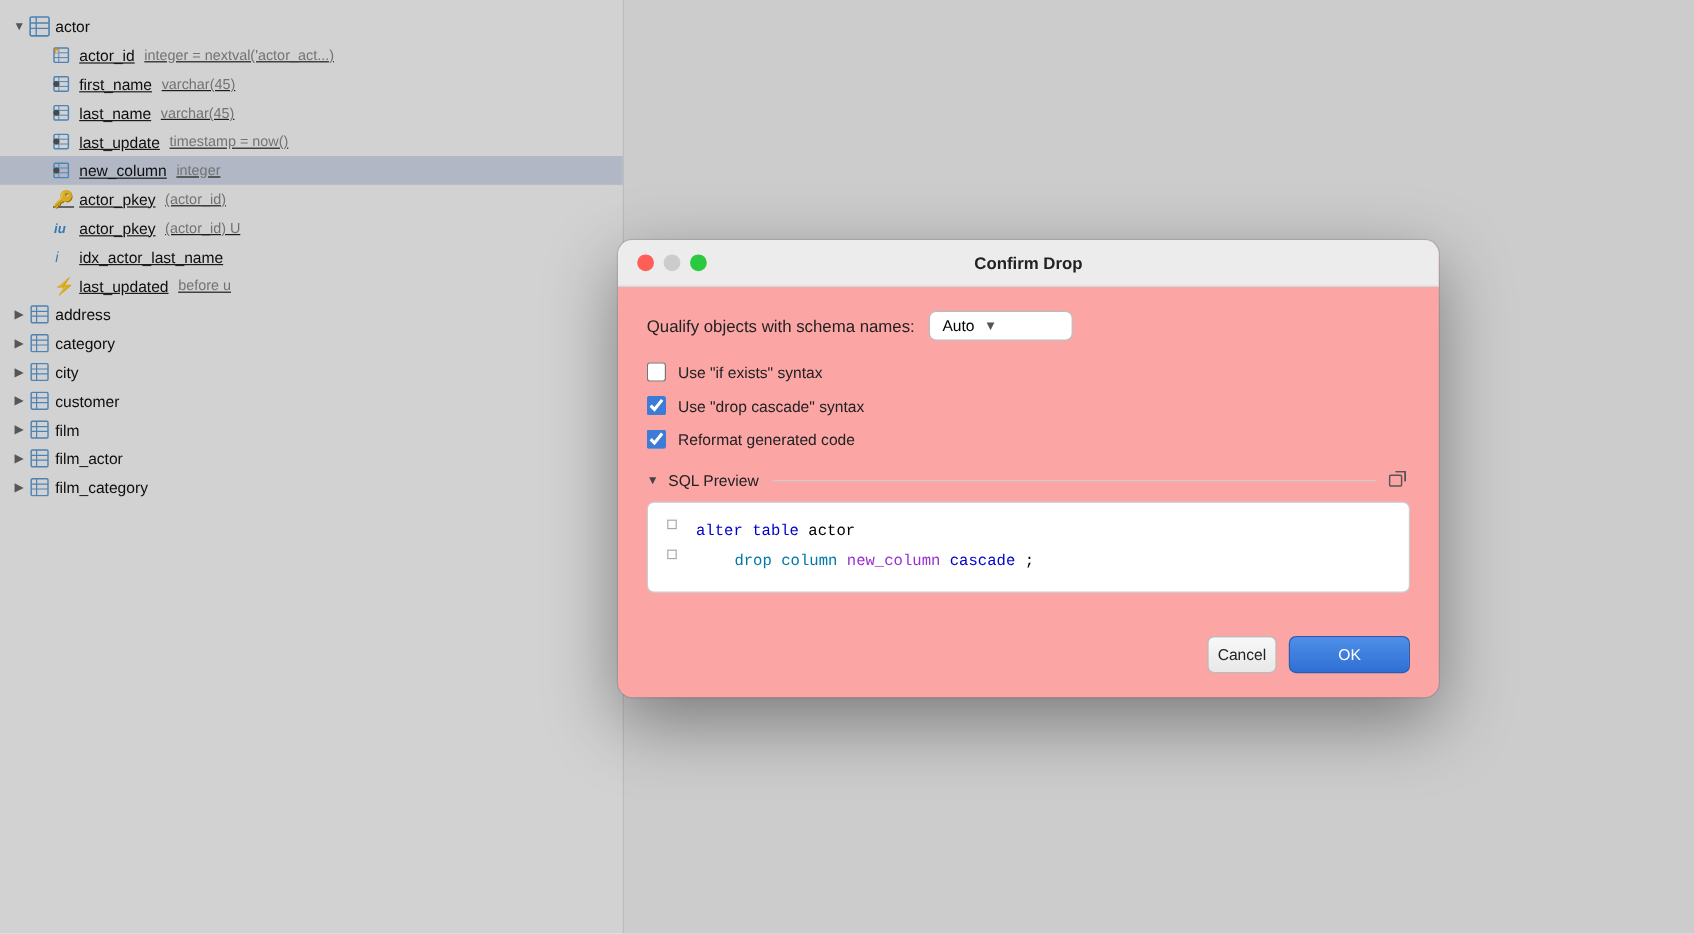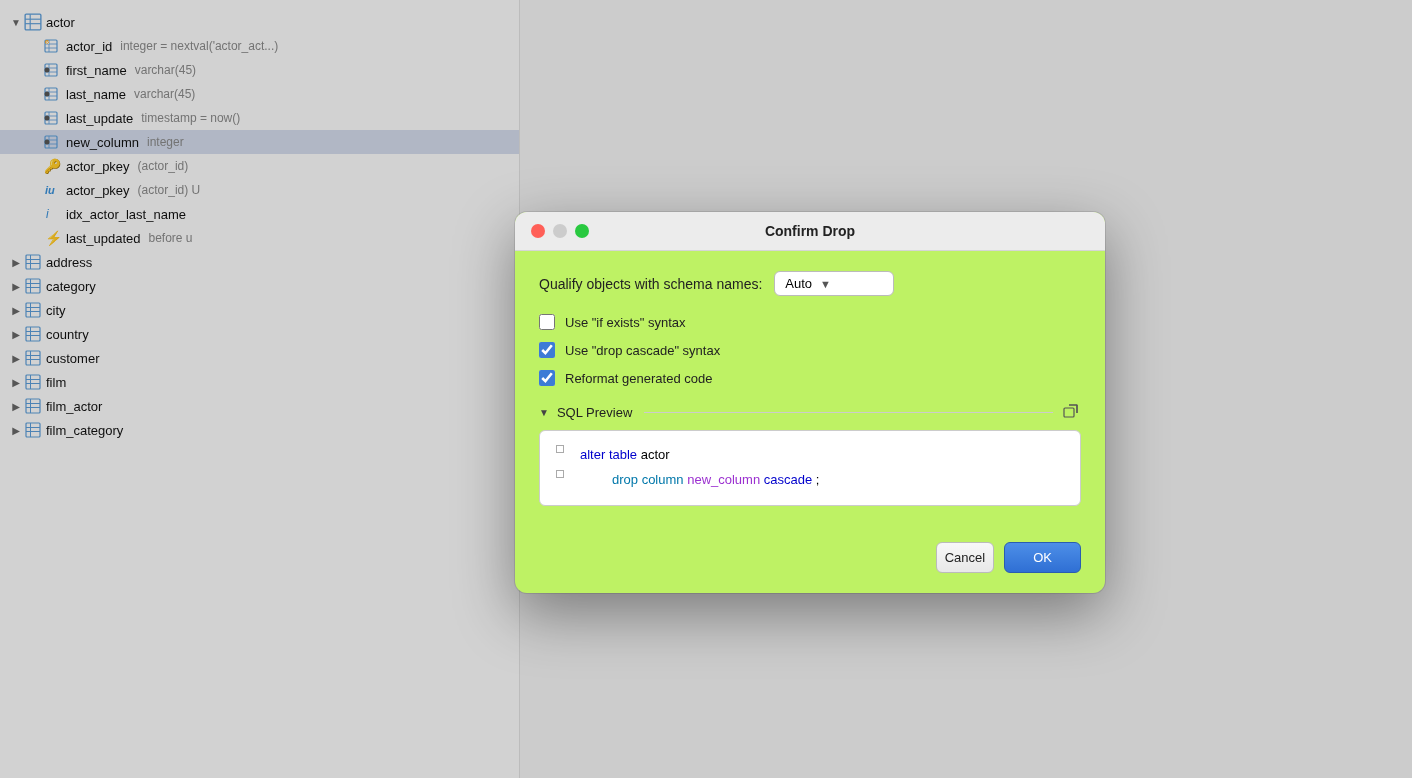--- a/index.html
+++ b/index.html
@@ -29,21 +29,21 @@
       align-items: center;
       padding: 3px 8px 3px 0;
       font-size: 13px;
       color: #222;
       white-space: nowrap;
       cursor: default;
     }
     .tree-item.selected { background: #d0d8e8; }
 
     .tree-indent-0 { padding-left: 8px; }
-    .tree-indent-1 { padding-left: 28px; }
+    .tree-indent-1 { padding-left: 28px; text-decoration: underline; }
 
     .tree-arrow {
       width: 16px;
       height: 16px;
       display: inline-flex;
       align-items: center;
       justify-content: center;
       flex-shrink: 0;
       font-size: 10px;
       color: #666;
@@ -79,24 +79,24 @@
       position: absolute;
       top: 0; left: 0;
       width: 1412px;
       height: 778px;
       background: rgba(0,0,0,0.15);
     }
 
     
     .dialog {
       position: absolute;
-      top: 212px;
+      top: 200px;
       left: 515px;
-      width: 590px;
-      background: #bef264;
+      width: 684px;
+      background: #fca5a5;
       border-radius: 12px;
       box-shadow: 0 20px 60px rgba(0,0,0,0.4), 0 0 0 1px rgba(0,0,0,0.1);
       overflow: hidden;
     }
 
     .dialog-titlebar {
       display: flex;
       align-items: center;
       padding: 12px 16px;
       background: #ececec;
@@ -219,21 +219,21 @@
       cursor: pointer;
       color: #555;
       font-size: 13px;
     }
 
     .sql-code-box {
       background: white;
       border: 1px solid #ccc;
       border-radius: 6px;
       padding: 14px 16px;
-      font-family: Liberation Sans, sans-serif;
+      font-family: Liberation Mono, monospace;
       font-size: 13px;
       line-height: 1.6;
       position: relative;
     }
 
     .sql-line {
       display: flex;
       align-items: flex-start;
     }
 
@@ -268,21 +268,21 @@
       padding: 7px 8px;
       font-size: 13px;
       border: 1px solid #bbb;
       border-radius: 6px;
       background: linear-gradient(to bottom, #f8f8f8, #e8e8e8);
       cursor: pointer;
       color: #222;
     }
 
     .btn-ok {
-      padding: 7px 28px;
+      padding: 7px 40px;
       font-size: 13px;
       border: 1px solid #2a5db0;
       border-radius: 6px;
       background: linear-gradient(to bottom, #4d8fe8, #2f6fd4);
       cursor: pointer;
       color: white;
       font-weight: 500;
     }
   </style>
 </head>
@@ -452,32 +452,20 @@
       <svg viewBox="0 0 16 16" fill="none" width="16" height="16">
         <rect x="1" y="1" width="14" height="14" rx="1" fill="none" stroke="#5b9bd5" stroke-width="1.2"></rect>
         <line x1="1" y1="5.5" x2="15" y2="5.5" stroke="#5b9bd5" stroke-width="1"></line>
         <line x1="1" y1="9.5" x2="15" y2="9.5" stroke="#5b9bd5" stroke-width="1"></line>
         <line x1="5.5" y1="1" x2="5.5" y2="15" stroke="#5b9bd5" stroke-width="1"></line>
       </svg>
     </span>
     <span class="tree-label">city</span>
   </div>
 
-  <div class="tree-item tree-indent-0">
-    <span class="tree-arrow collapsed"></span>
-    <span class="tree-icon">
-      <svg viewBox="0 0 16 16" fill="none" width="16" height="16">
-        <rect x="1" y="1" width="14" height="14" rx="1" fill="none" stroke="#5b9bd5" stroke-width="1.2"></rect>
-        <line x1="1" y1="5.5" x2="15" y2="5.5" stroke="#5b9bd5" stroke-width="1"></line>
-        <line x1="1" y1="9.5" x2="15" y2="9.5" stroke="#5b9bd5" stroke-width="1"></line>
-        <line x1="5.5" y1="1" x2="5.5" y2="15" stroke="#5b9bd5" stroke-width="1"></line>
-      </svg>
-    </span>
-    <span class="tree-label">country</span>
-  </div>
 
   <div class="tree-item tree-indent-0">
     <span class="tree-arrow collapsed"></span>
     <span class="tree-icon">
       <svg viewBox="0 0 16 16" fill="none" width="16" height="16">
         <rect x="1" y="1" width="14" height="14" rx="1" fill="none" stroke="#5b9bd5" stroke-width="1.2"></rect>
         <line x1="1" y1="5.5" x2="15" y2="5.5" stroke="#5b9bd5" stroke-width="1"></line>
         <line x1="1" y1="9.5" x2="15" y2="9.5" stroke="#5b9bd5" stroke-width="1"></line>
         <line x1="5.5" y1="1" x2="5.5" y2="15" stroke="#5b9bd5" stroke-width="1"></line>
       </svg>

